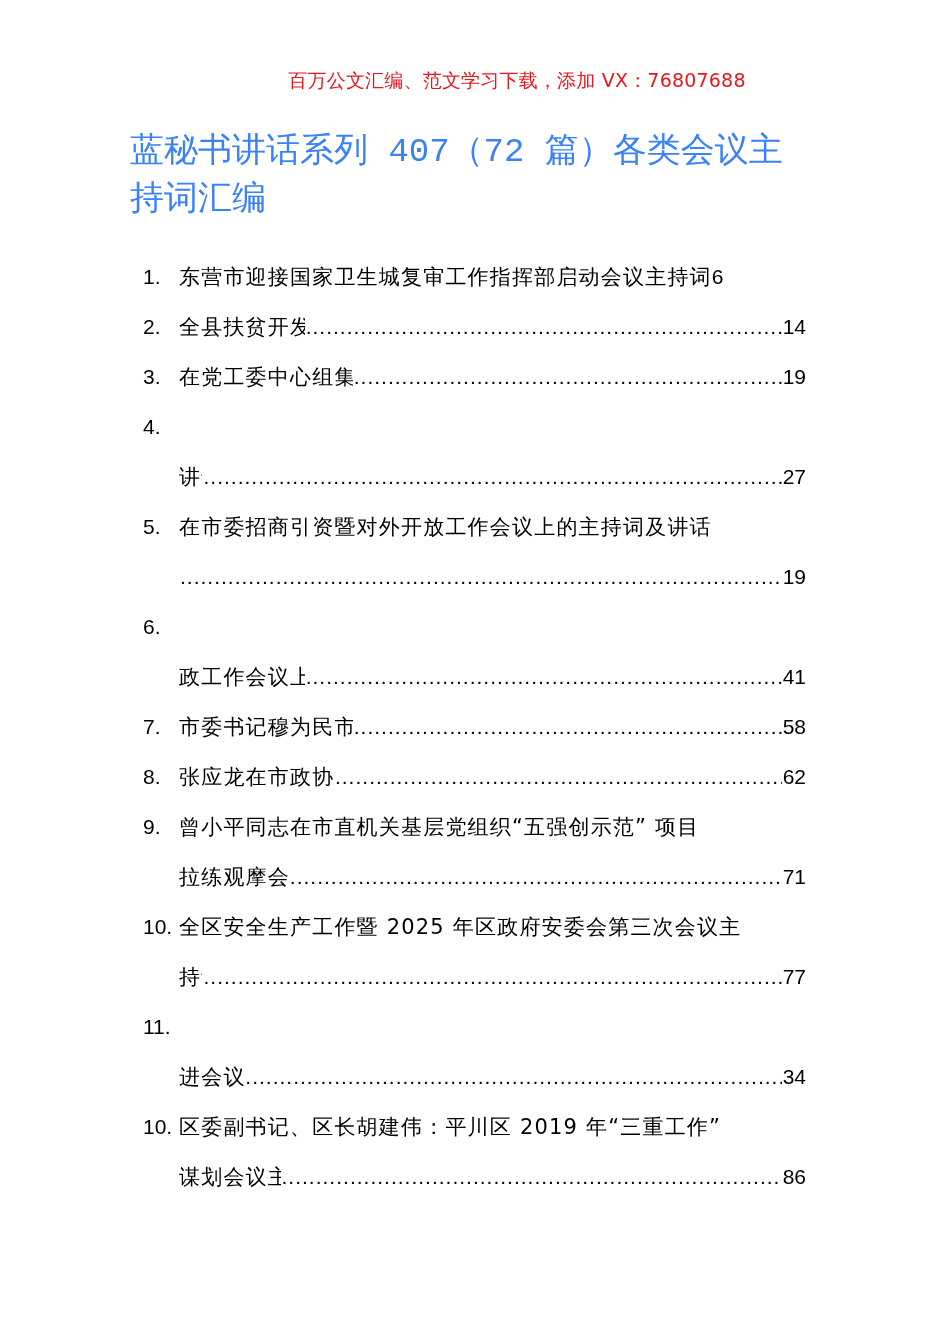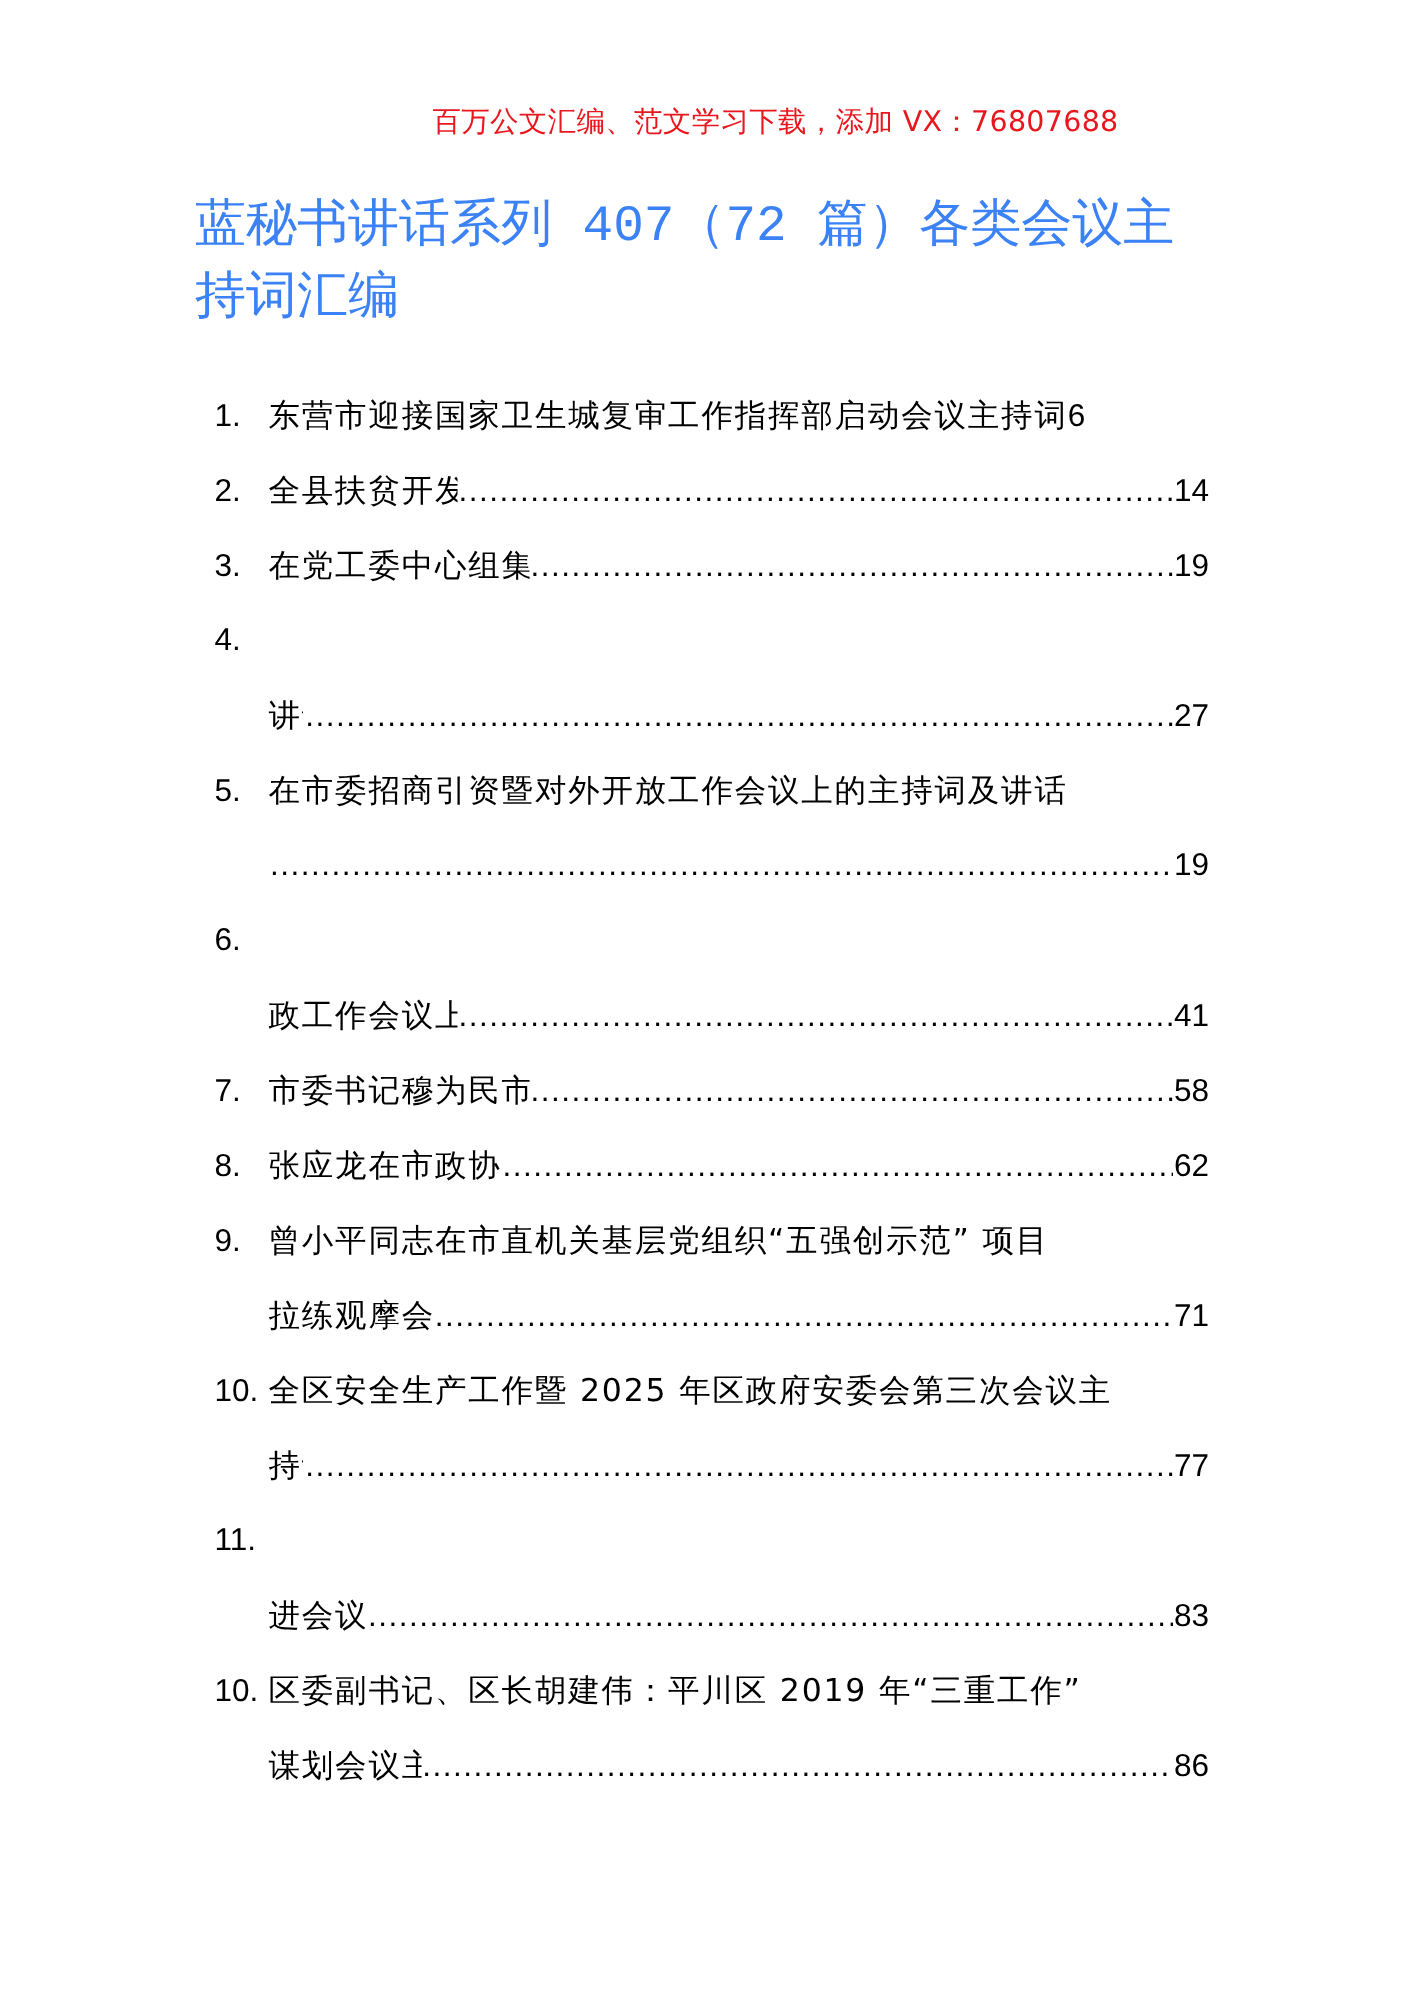--- a/index.html
+++ b/index.html
@@ -133,21 +133,21 @@
     </div>
   </div>
 
   <div class="entry">
     <div class="line">
       <span class="num">11.</span>
     </div>
     <div class="line cont">
       <span class="text">进会议主持词</span>
       <span class="leader"></span>
-      <span class="page">83</span>
+      <span class="page">34</span>
     </div>
   </div>
 
   <div class="entry">
     <div class="line">
       <span class="num">10.</span>
       <span class="text">区委副书记、区长胡建伟：平川区 2019 年“三重工作”</span>
     </div>
     <div class="line cont">
       <span class="text">谋划会议主持词及讲话</span>

